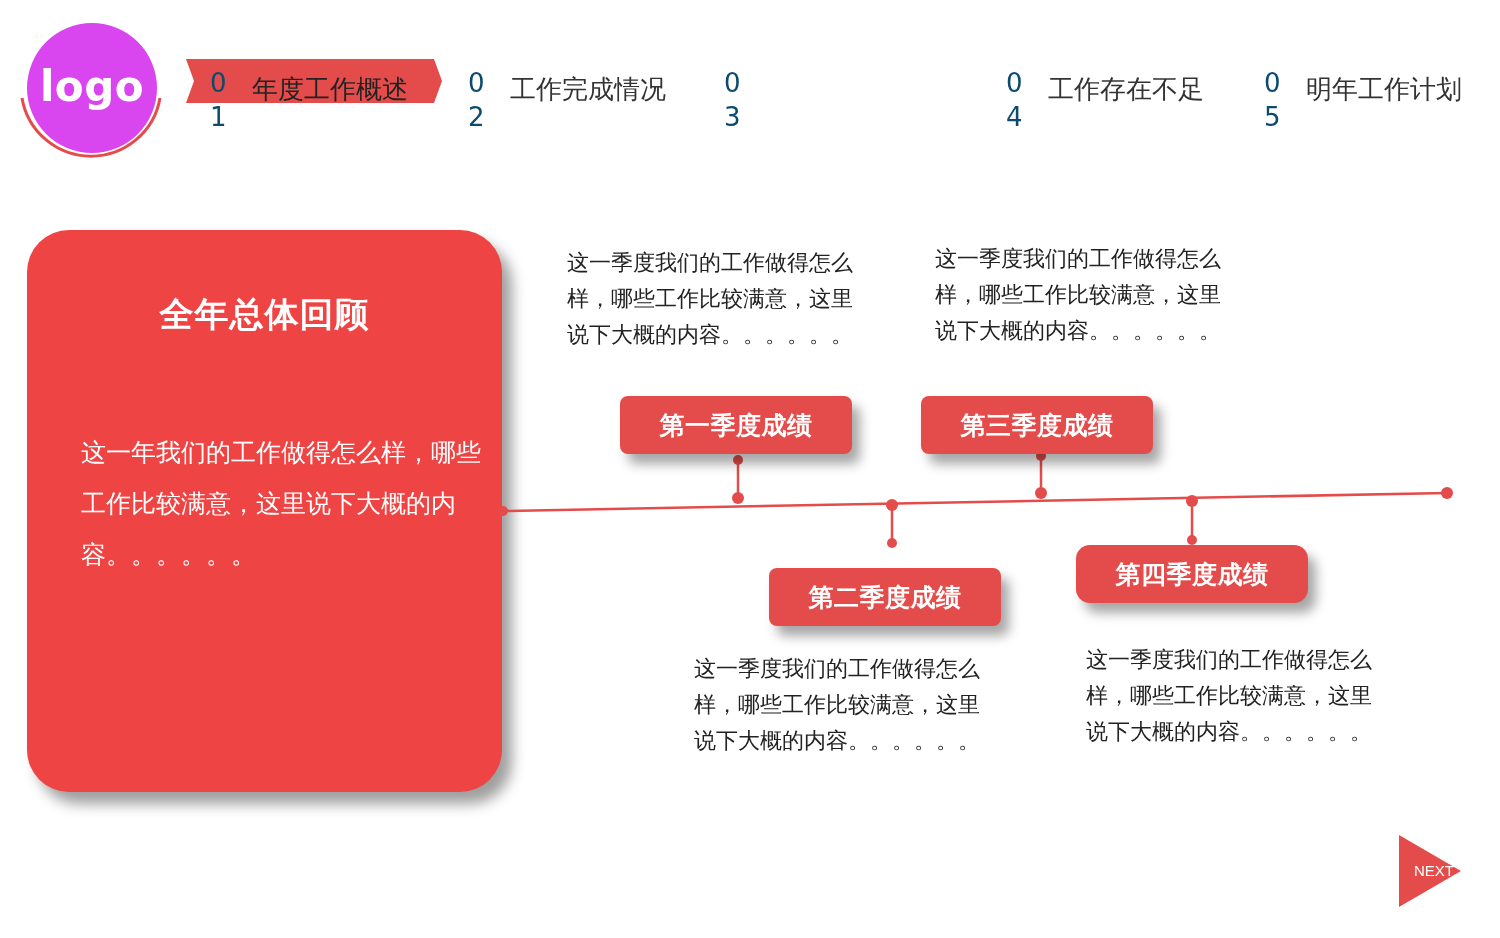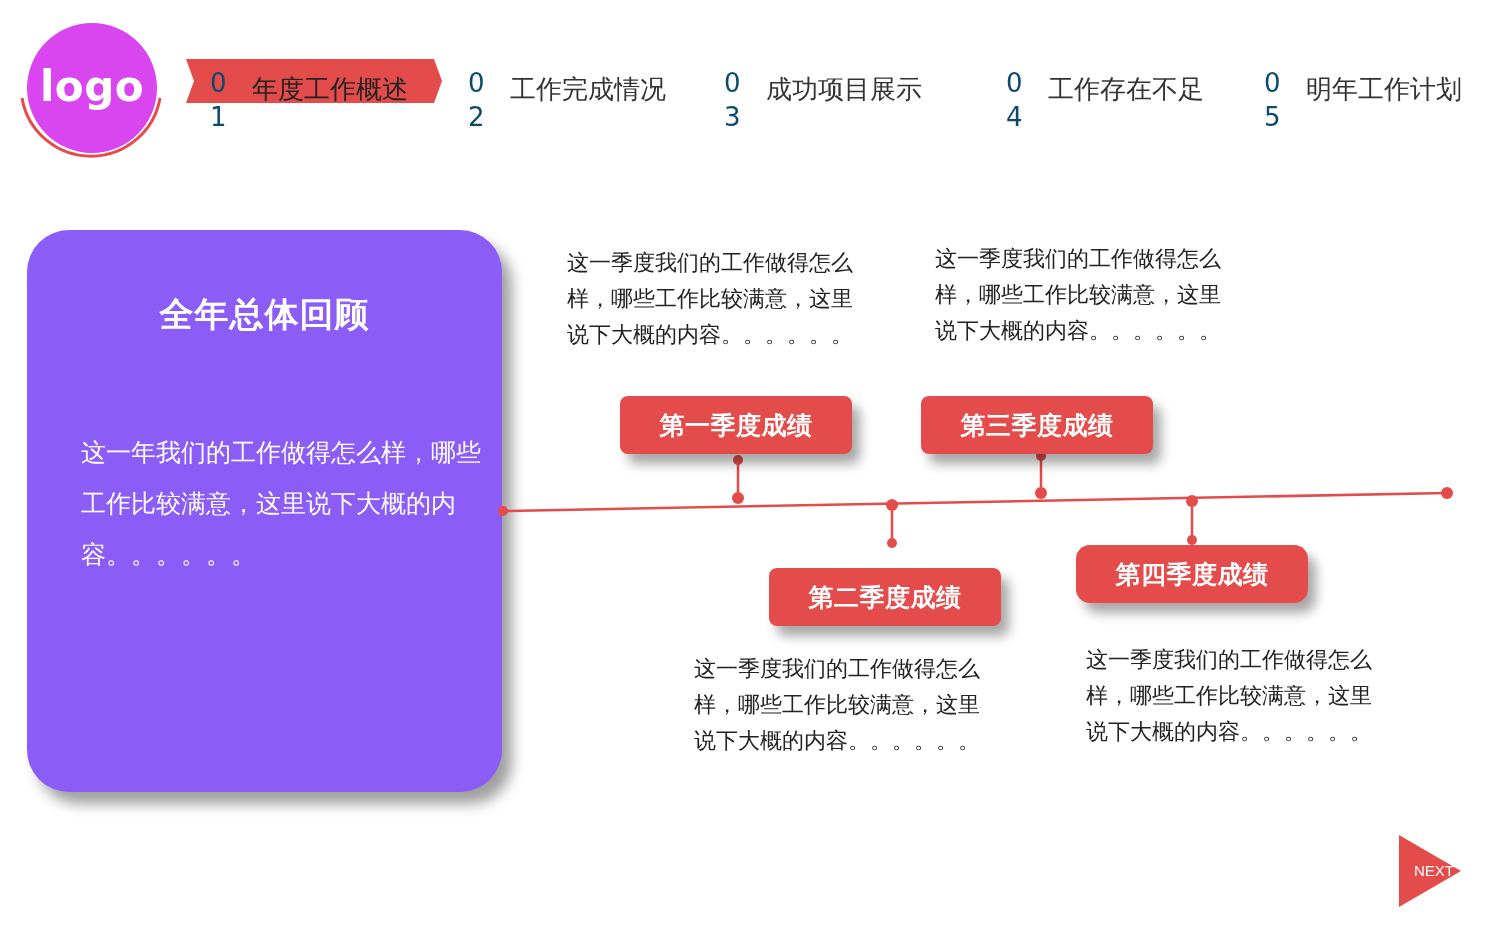--- a/index.html
+++ b/index.html
@@ -9,21 +9,21 @@
   .logo-wrap { position: absolute; left: 18px; top: 22px; width: 146px; height: 140px; }
   .logo-circle { position: absolute; left: 9px; top: 1px; width: 130px; height: 130px; border-radius: 50%; background: #d946ef; display: flex; align-items: center; justify-content: center; }
   .logo-text { color: #fff; font-weight: bold; font-size: 42px; letter-spacing: 0.5px; margin-top: -4px; }
   .logo-arc { position: absolute; left: 0; top: 0; }
 
   .nav-item { position: absolute; top: 66px; display: flex; align-items: flex-start; }
   .nav-num { font-weight: normal; font-size: 26px; line-height: 34px; width: 20px; color: #0c4a6e; word-break: break-all; }
   .nav-label { font-size: 26px; line-height: 46px; color: #333; margin-left: 22px; white-space: nowrap; }
   .nav-active-bg { position: absolute; left: 186px; top: 59px; width: 256px; height: 44px; }
 
-  .review-card { position: absolute; left: 27px; top: 230px; width: 475px; height: 562px; background: #8b5cf6; border-radius: 42px; box-shadow: 10px 12px 14px rgba(0,0,0,0.38); }
+  .review-card { position: absolute; left: 27px; top: 230px; width: 475px; height: 562px; background: #ef4444; border-radius: 42px; box-shadow: 10px 12px 14px rgba(0,0,0,0.38); }
   .review-title { position: absolute; left: 0; right: 0; top: 62px; text-align: center; color: #fff; font-weight: bold; font-size: 34px; letter-spacing: 1px; }
   .review-body { position: absolute; left: 54px; top: 197px; width: 400px; color: #fff; font-size: 25px; line-height: 51px; }
 
   .timeline-svg { position: absolute; left: 0; top: 0; width: 1500px; height: 938px; pointer-events: none; }
 
   .q-badge { position: absolute; height: 58px; width: 232px; background: #e34c4a; border-radius: 8px; box-shadow: 8px 10px 12px rgba(0,0,0,0.35); color: #fff; font-weight: bold; font-size: 25px; display: flex; align-items: center; justify-content: center; letter-spacing: 0.5px; }
 
   .q-text { position: absolute; width: 306px; font-size: 22px; line-height: 36px; color: #222; }
 
   .next-btn { position: absolute; left: 1398px; top: 835px; width: 64px; height: 72px; cursor: pointer; }
@@ -49,21 +49,20 @@
 <div class="nav-item" style="left:210px;">
   <span class="nav-num">01</span>
   <span class="nav-label" style="color:#222;">年度工作概述</span>
 </div>
 <div class="nav-item" style="left:468px;">
   <span class="nav-num">02</span>
   <span class="nav-label">工作完成情况</span>
 </div>
 <div class="nav-item" style="left:724px;">
   <span class="nav-num">03</span>
-  <span class="nav-label">成功项目展示</span>
 </div>
 <div class="nav-item" style="left:1006px;">
   <span class="nav-num">04</span>
   <span class="nav-label">工作存在不足</span>
 </div>
 <div class="nav-item" style="left:1264px;">
   <span class="nav-num">05</span>
   <span class="nav-label">明年工作计划</span>
 </div>
 

